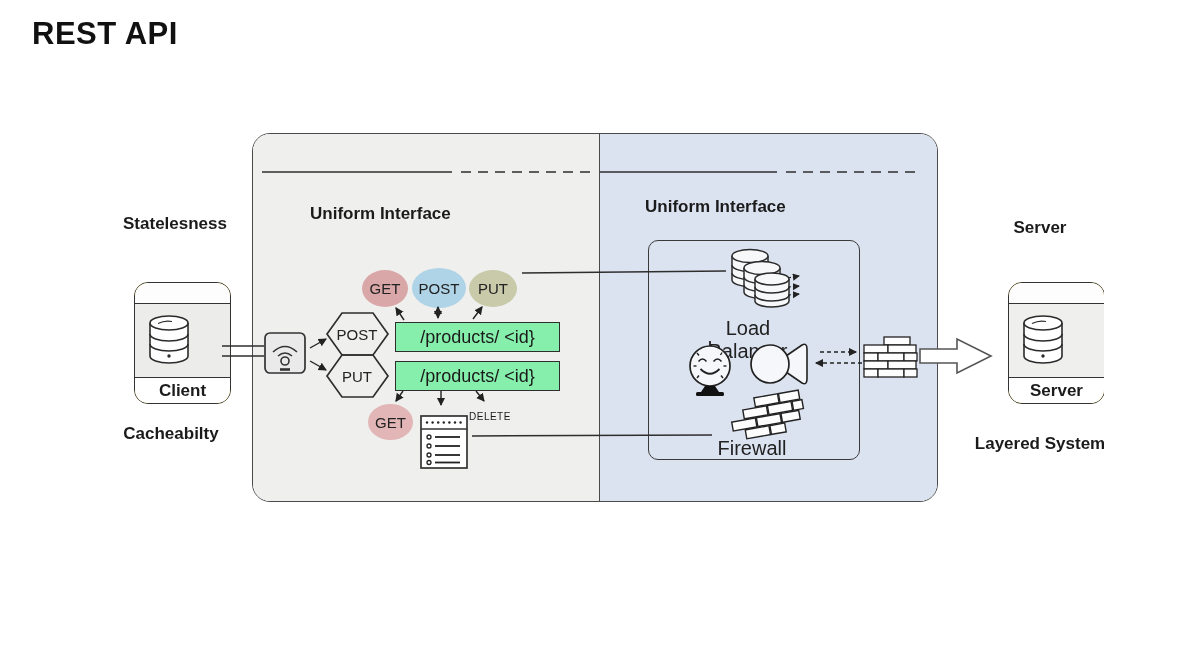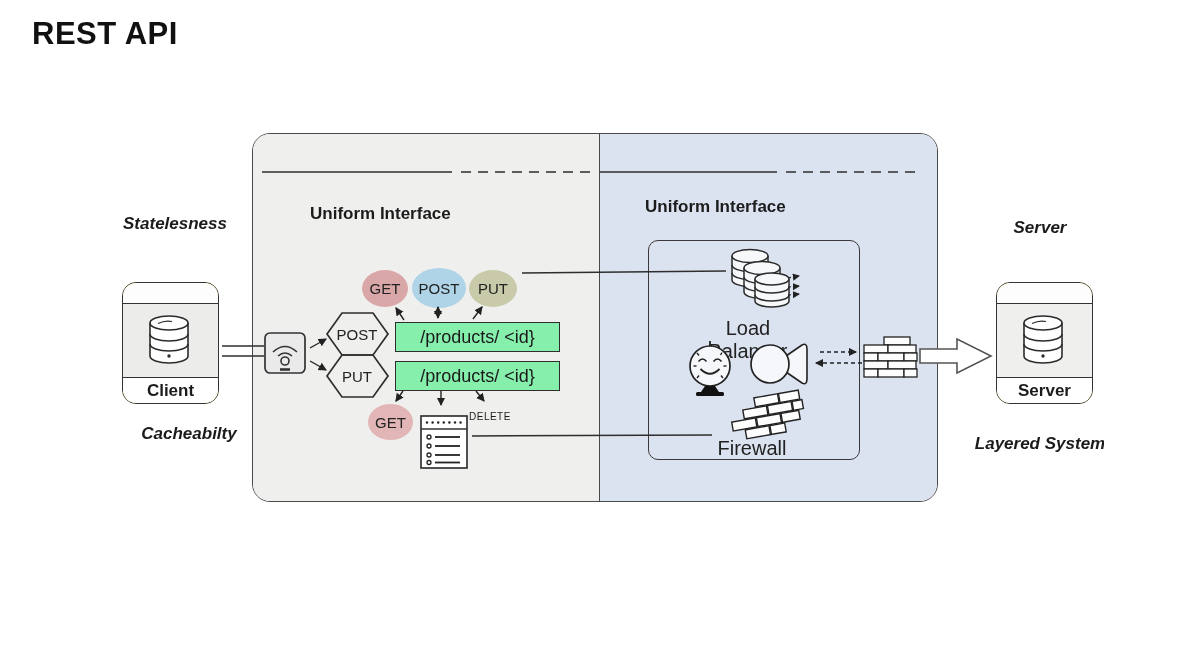--- a/index.html
+++ b/index.html
@@ -1,20 +1,20 @@
 <!DOCTYPE html>
 <html><head>
 <meta charset="utf-8">
 <style>
   html,body{margin:0;padding:0;background:#ffffff;}
   .stage{position:relative;width:1104px;height:655px;background:#ffffff;overflow:hidden;
          font-family:"Liberation Sans","DejaVu Sans",sans-serif;color:#1b1b1b;}
   .abs{position:absolute;}
   #title{left:32px;top:16px;font-size:31px;font-weight:800;letter-spacing:.5px;color:#111;}
-  .biglabel{font-size:17px;font-weight:700;text-align:center;font-style:italic;}
+  .biglabel{font-size:17px;font-weight:700;text-align:center;}
   .paneltitle{font-size:17px;font-weight:700;text-align:left;}
 
   
   .panel-wrap{left:252px;top:133px;width:684px;height:367px;border:1.6px solid #4a4a4a;
               border-radius:18px;overflow:hidden;display:flex;}
   .panel-left{width:346px;height:100%;background:#efefee;}
   .panel-right{flex:1;height:100%;background:#dce3f0;border-left:1.4px solid #4a4a4a;}
   .inner-box{left:648px;top:240px;width:210px;height:218px;border:1.4px solid #3a3a3a;border-radius:10px;}
 
   
@@ -25,21 +25,21 @@
   
   .endpoint{background:#86efac;border:1.6px solid #2e2e2e;display:flex;align-items:center;
             justify-content:center;font-size:18px;color:#1a1a1a;}
 
   .smalllabel{font-size:20px;color:#222;text-align:center;}
   #label-delete{font-size:10px;color:#1a1a1a;letter-spacing:.5px;}
   #label-cat{font-size:13px;color:#222;text-align:center;}
 
   
   .node-box{width:95px;height:120px;border:1.6px solid #333;border-radius:14px;background:#fde047;
-            overflow:hidden;display:flex;flex-direction:column;}
+            overflow:hidden;display:flex;flex-direction:column;margin-left:12px;}
   .node-top{height:20px;background:#fdfdfd;border-bottom:1.3px solid #333;}
   .node-mid{flex:1;}
   .node-mid.gray{background:#ececea;}
   .node-label{height:25px;background:#ffffff;border-top:1.3px solid #333;display:flex;
               align-items:center;justify-content:center;font-size:17px;font-weight:700;}
   svg.overlay{position:absolute;left:0;top:0;pointer-events:none;}
 </style>
 </head>
 <body>
 
@@ -50,21 +50,21 @@
   <div class="abs panel-wrap">
     <div class="panel-left"></div>
     <div class="panel-right"></div>
   </div>
   <div class="abs inner-box"></div>
 
   <div class="abs paneltitle" style="left:310px;top:204px;width:250px;">Uniform Interface</div>
   <div class="abs paneltitle" style="left:645px;top:197px;width:255px;">Uniform Interface</div>
 
   <div class="abs biglabel" style="left:105px;top:214px;width:140px;">Statelesness</div>
-  <div class="abs biglabel" style="left:119px;top:424px;width:140px;">Cacheabilty</div>
+  <div class="abs biglabel" style="left:101px;top:424px;width:140px;">Cacheabilty</div>
   <div class="abs biglabel" style="left:975px;top:218px;width:130px;">Server</div>
   <div class="abs biglabel" style="left:955px;top:434px;width:170px;">Layered System</div>
 
   <div class="abs node-box" style="left:122px;top:282px;">
     <div class="node-top"></div>
     <div class="node-mid gray"></div>
     <div class="node-label">Client</div>
   </div>
 
   <div class="abs node-box" style="left:996px;top:282px;">

